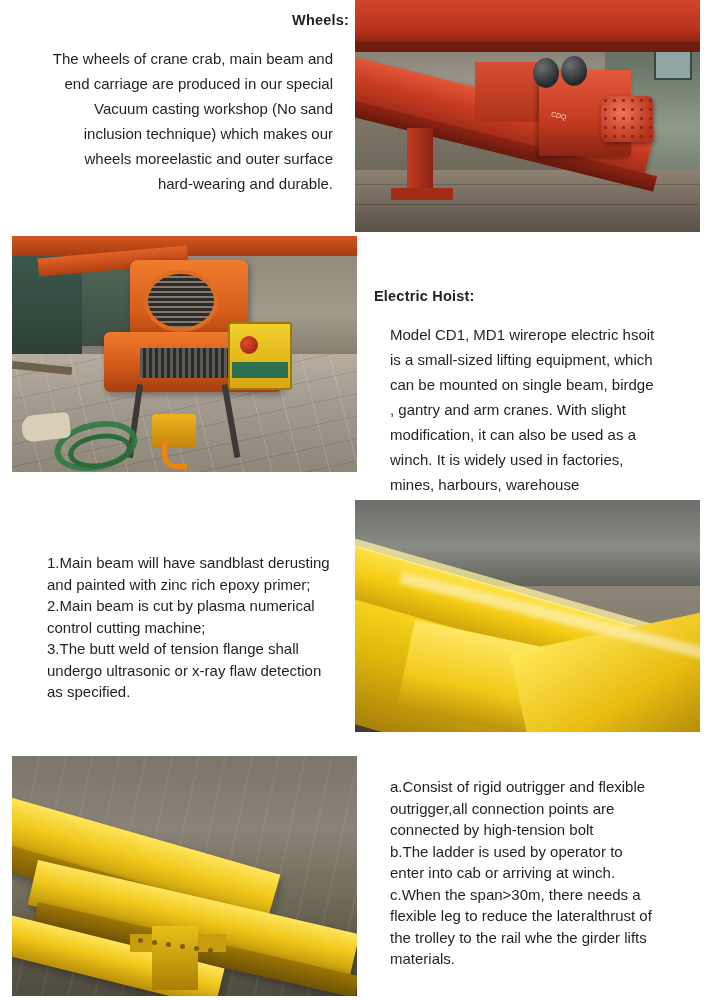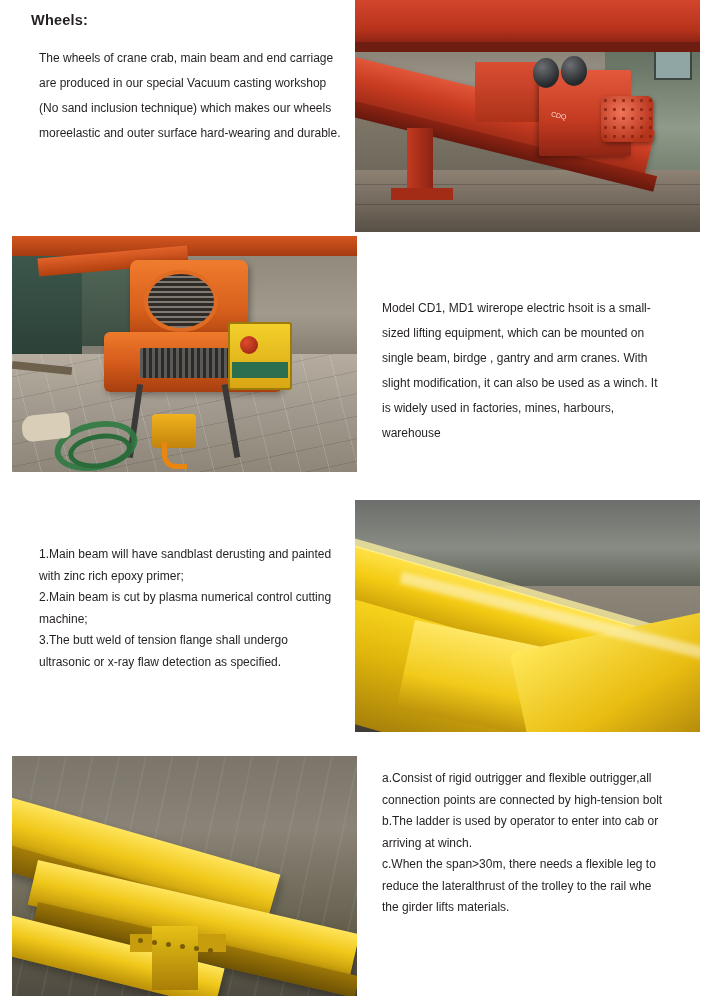--- a/index.html
+++ b/index.html
@@ -30,24 +30,24 @@
     position: absolute;
   }
   .heading {
     font-size: 14.5px;
     font-weight: bold;
     color: #231f20;
     margin: 0 0 18px 0;
     letter-spacing: 0.2px;
   }
   .body-text {
-    font-size: 12px;
+    font-size: 15px;
     line-height: 25px;
     color: #231f20;
-    margin: 8px;
+    margin: 16px;
     white-space: pre-line;
   }
   .body-text.tight {
     line-height: 21.5px;
   }
 
   
   .photo {
     position: absolute;
     overflow: hidden;
@@ -335,21 +335,21 @@
   }
   .p4 .bolt {
     position: absolute; width: 5px; height: 5px; border-radius: 50%; background: #7a5c05;
   }
 </style>
 </head>
 <body>
 
 <div class="page">
 
-  <div class="section" style="left:0;top:0;width:712px;height:232px;">
+  <div class="section" style="left:0;top:0;width:712px;height:232px;text-align:right;">
 
     <div class="text-col" style="left:31px;top:12px;width:318px;">
       <div class="heading">Wheels:</div>
       <div class="body-text">The wheels of crane crab, main beam and end carriage are produced in our special Vacuum casting workshop (No sand inclusion technique) which makes our wheels moreelastic and outer surface hard-wearing and durable.</div>
     </div>
 
     <div class="photo p1" style="left:355px;top:0;width:345px;height:232px;">
       <div class="sky"></div>
       <div class="wall-right"></div>
       <div class="win" style="right:8px;top:10px;width:34px;height:30px;"></div>
@@ -399,20 +399,21 @@
       <div class="standL"></div>
       <div class="standR"></div>
       <div class="hookblock"></div>
       <div class="hook"></div>
       <div class="coil"></div>
       <div class="coil2"></div>
       <div class="sack"></div>
     </div>
 
     <div class="text-col" style="left:374px;top:52px;width:300px;">
+      <div class="heading">Electric Hoist:</div>
       <div class="body-text">Model CD1, MD1 wirerope electric hsoit is a small-sized lifting equipment, which can be mounted on single beam, birdge , gantry  and arm cranes. With slight modification, it can also be used as a winch. It is widely used in factories, mines, harbours, warehouse</div>
     </div>
   </div>
 
   <div class="section" style="left:0;top:500px;width:712px;height:232px;">
 
     <div class="text-col" style="left:31px;top:36px;width:316px;">
       <div class="body-text tight">1.Main beam will have sandblast derusting and painted with zinc rich epoxy primer;
 2.Main beam is cut by plasma numerical control cutting machine;
 3.The butt weld of tension flange shall undergo ultrasonic or x-ray flaw detection as specified.</div>

